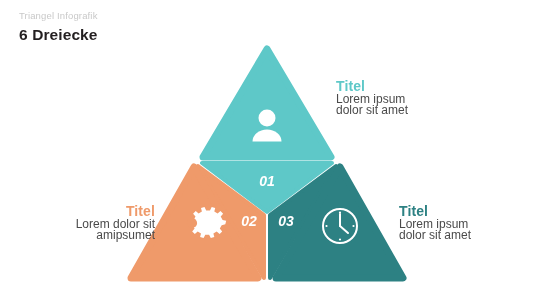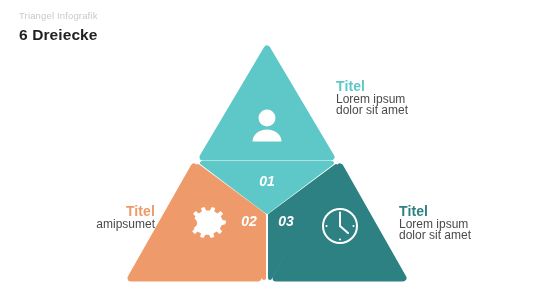--- a/index.html
+++ b/index.html
@@ -165,20 +165,21 @@
   </div>
 
   <div class="callout" id="callout-top">
     <div class="c-title">Titel</div>
     <div class="c-body">Lorem ipsum</div>
     <div class="c-body">dolor sit amet</div>
   </div>
 
   <div class="callout" id="callout-left">
     <div class="c-title">Titel</div>
+    <div class="c-body">Lorem dolor sit</div>
     <div class="c-body">amipsumet</div>
   </div>
 
   <div class="callout" id="callout-right">
     <div class="c-title">Titel</div>
     <div class="c-body">Lorem ipsum</div>
     <div class="c-body">dolor sit amet</div>
   </div>
 
 </div>

